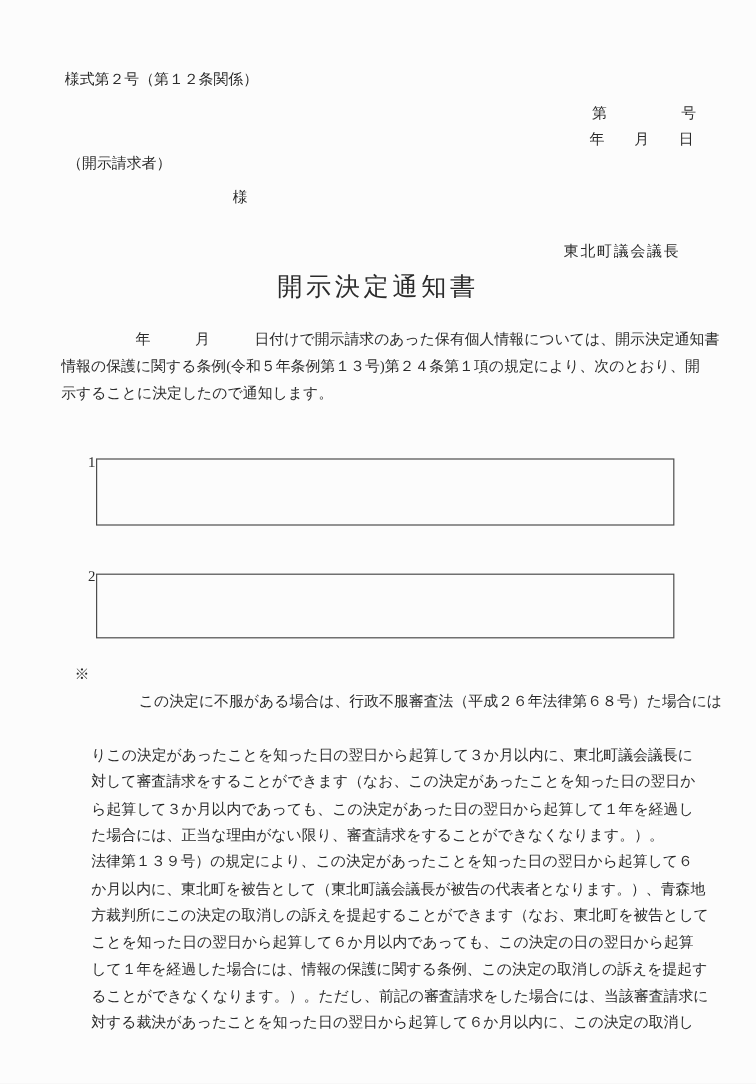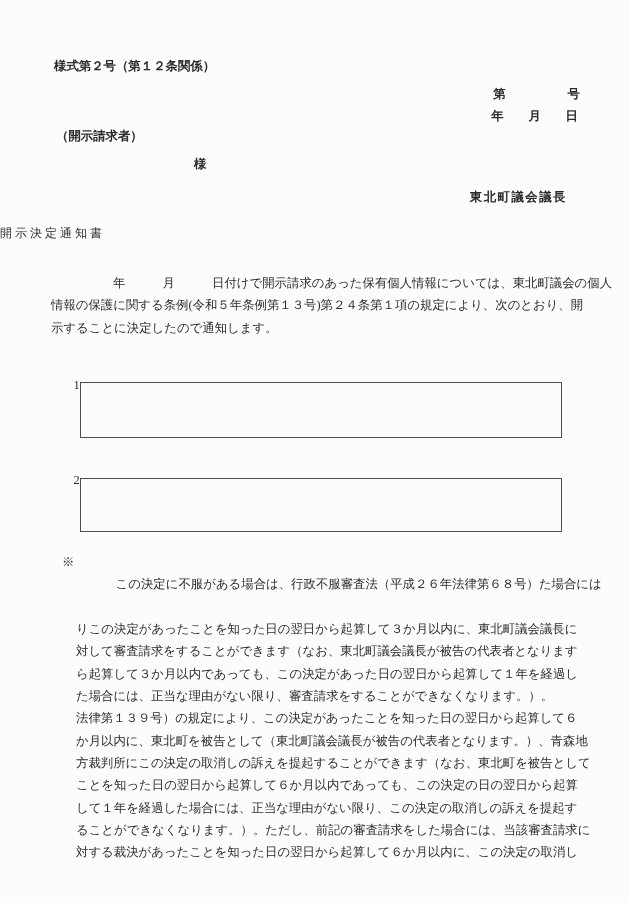--- a/index.html
+++ b/index.html
@@ -14,34 +14,34 @@
     margin:0 auto;
     background:#fcfcfc;
     color:#2b2b2b;
     font-size:12.4px;
     overflow:hidden;
   }
   .line{
     position:absolute;
     line-height:18px;
     white-space:pre;
-    font-weight:bold;
   }
   .form-number{left:54px;top:57px;}
   .doc-number{right:50px;top:85px;text-align:center;}
   .date-line{right:52px;top:107px;text-align:right;}
   .addressee{left:56px;top:127px;}
   .honorific{left:194px;top:155px;}
-  .sender{right:63px;top:188px;letter-spacing:1.5px;}
+  .sender{right:63px;top:200px;letter-spacing:1.5px;}
   .title{
     position:absolute;
     left:0;right:0;
     top:225px;
     margin:0;
-    font-size:12px;
+    text-align:center;
+    font-size:21px;
     font-weight:normal;
     letter-spacing:3px;
     color:#2b2b2b;
   }
   .body-par{
     position:absolute;
     left:51px;
     top:272px;
     width:545px;
   }
@@ -95,21 +95,21 @@
   <div class="line form-number">様式第２号（第１２条関係）</div>
   <div class="line doc-number">第　　　　　号</div>
   <div class="line date-line">年　　月　　日</div>
   <div class="line addressee">（開示請求者）</div>
   <div class="line honorific">様</div>
   <div class="line sender">東北町議会議長</div>
 
   <h1 class="title">開示決定通知書</h1>
 
   <div class="body-par">
-    <div class="bline">　　　　　年　　　月　　　日付けで開示請求のあった保有個人情報については、東北町議会の個人</div>
+    <div class="bline">　　　　　年　　　月　　　日付けで開示請求のあった保有個人情報については、開示決定通知書</div>
     <div class="bline">情報の保護に関する条例(令和５年条例第１３号)第２４条第１項の規定により、次のとおり、開</div>
     <div class="bline">示することに決定したので通知します。</div>
   </div>
 
   <div class="sec sec1">
     <span class="sec-num">1</span>
     <span class="sec-label">開示する保有個人情報( 全部開示 ・ 部分開示 )</span>
   </div>
   <div class="box box1"></div>
 
@@ -117,25 +117,25 @@
     <span class="sec-num">2</span>
     <span class="sec-label">不開示とした部分とその理由</span>
   </div>
   <div class="box box2"></div>
 
   <div class="note">
     <div class="nline first">
       <span class="note-marker">※</span><span>この決定に不服がある場合は、行政不服審査法（平成２６年法律第６８号）た場合には</span>
     </div>
     <div class="nline">りこの決定があったことを知った日の翌日から起算して３か月以内に、東北町議会議長に</div>
-    <div class="nline">対して審査請求をすることができます（なお、東北町議会議長が被告の代表者となります</div>
+    <div class="nline">対して審査請求をすることができます（なお、この決定があったことを知った日の翌日か</div>
     <div class="nline">ら起算して３か月以内であっても、この決定があった日の翌日から起算して１年を経過し</div>
     <div class="nline">た場合には、正当な理由がない限り、審査請求をすることができなくなります。）。</div>
     <div class="nline">法律第１３９号）の規定により、この決定があったことを知った日の翌日から起算して６</div>
     <div class="nline">か月以内に、東北町を被告として（東北町議会議長が被告の代表者となります。）、青森地</div>
     <div class="nline">方裁判所にこの決定の取消しの訴えを提起することができます（なお、東北町を被告として</div>
     <div class="nline">ことを知った日の翌日から起算して６か月以内であっても、この決定の日の翌日から起算</div>
-    <div class="nline">して１年を経過した場合には、正当な理由がない限り、この決定の取消しの訴えを提起す</div>
+    <div class="nline">して１年を経過した場合には、情報の保護に関する条例、この決定の取消しの訴えを提起す</div>
     <div class="nline">ることができなくなります。）。ただし、前記の審査請求をした場合には、当該審査請求に</div>
     <div class="nline">対する裁決があったことを知った日の翌日から起算して６か月以内に、この決定の取消し</div>
   </div>
 
 </div>
 
 </body></html>

